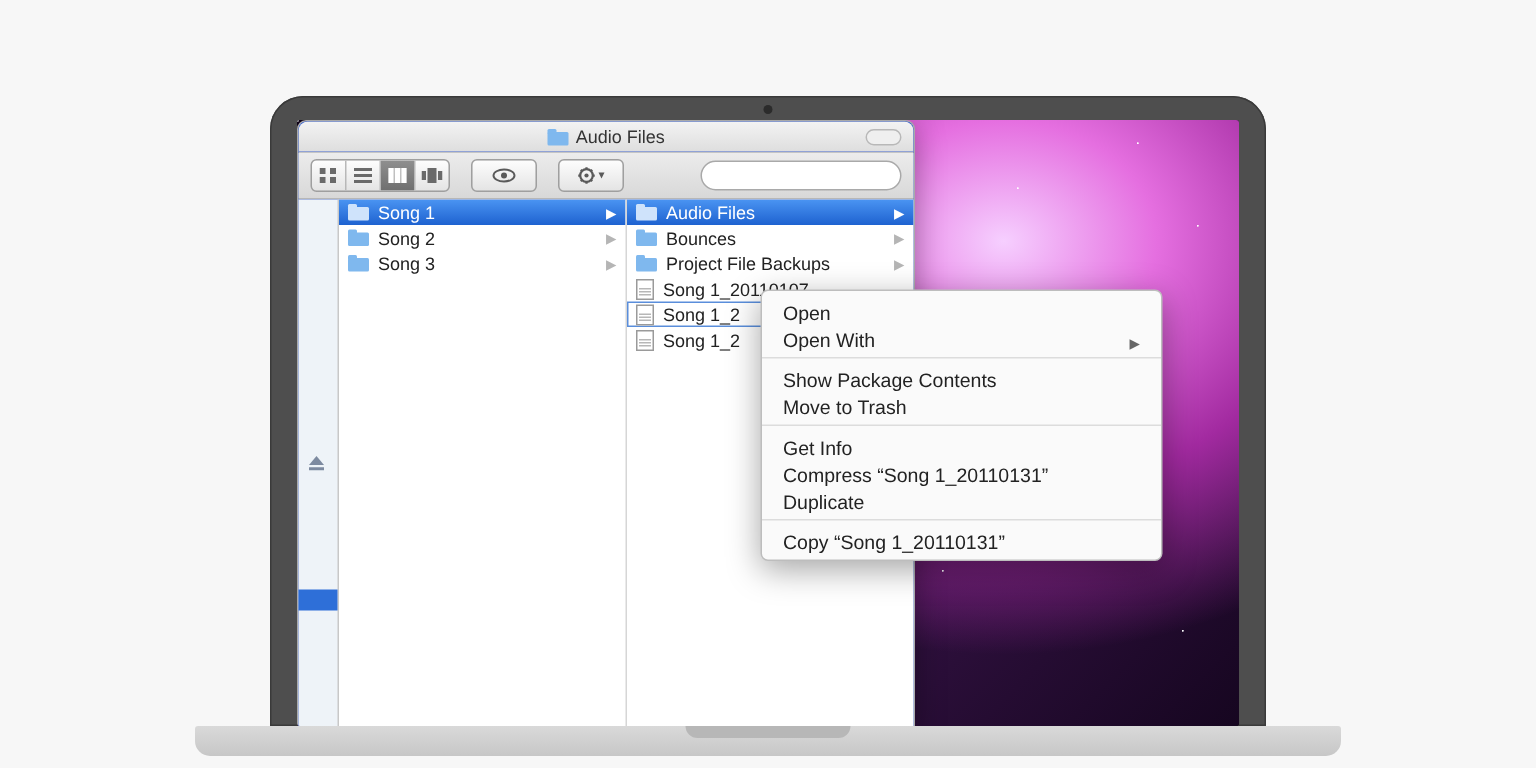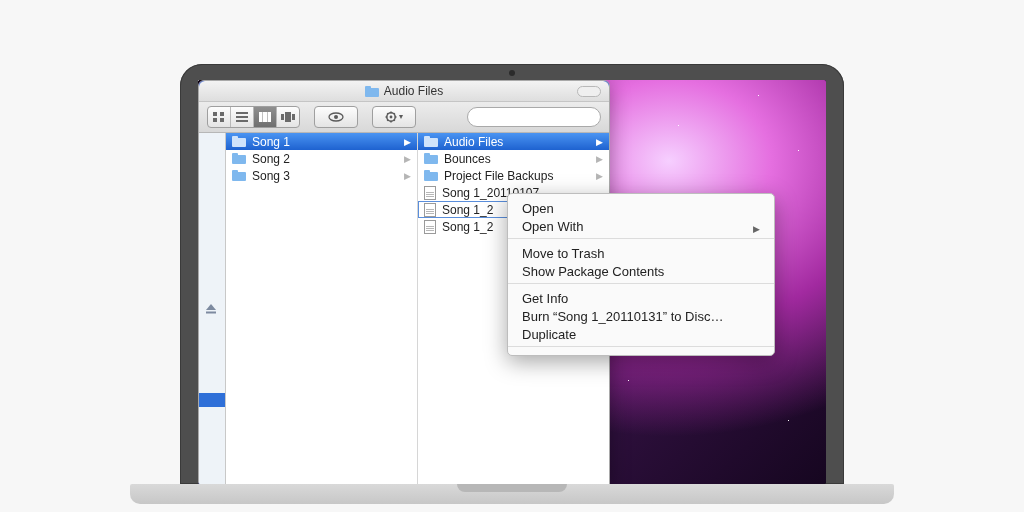--- a/index.html
+++ b/index.html
@@ -492,36 +492,39 @@
       <div class="ctx" id="ctx">
           <div class="item">
             <span>Open</span>
           </div>
           <div class="item">
             <span>Open With</span>
             <span class="sub">▶</span>
           </div>
           <hr>
           <div class="item">
+            <span>Show Package Contents</span>
+          </div>
+          <div class="item">
             <span>Move to Trash</span>
           </div>
-          <div class="item">
-            <span>Show Package Contents</span>
-          </div>
           <hr>
           <div class="item">
             <span>Get Info</span>
           </div>
           <div class="item">
-            <span>Burn “Song 1_20110131” to Disc…</span>
+            <span>Compress “Song 1_20110131”</span>
           </div>
           <div class="item">
             <span>Duplicate</span>
           </div>
           <hr>
+          <div class="item">
+            <span>Copy “Song 1_20110131”</span>
+          </div>
         </div>
 
     </div>
   </div>
 </div>
 <div class="laptop-base">
   <div class="slab"></div>
   <div class="notch"></div>
 </div>
 

